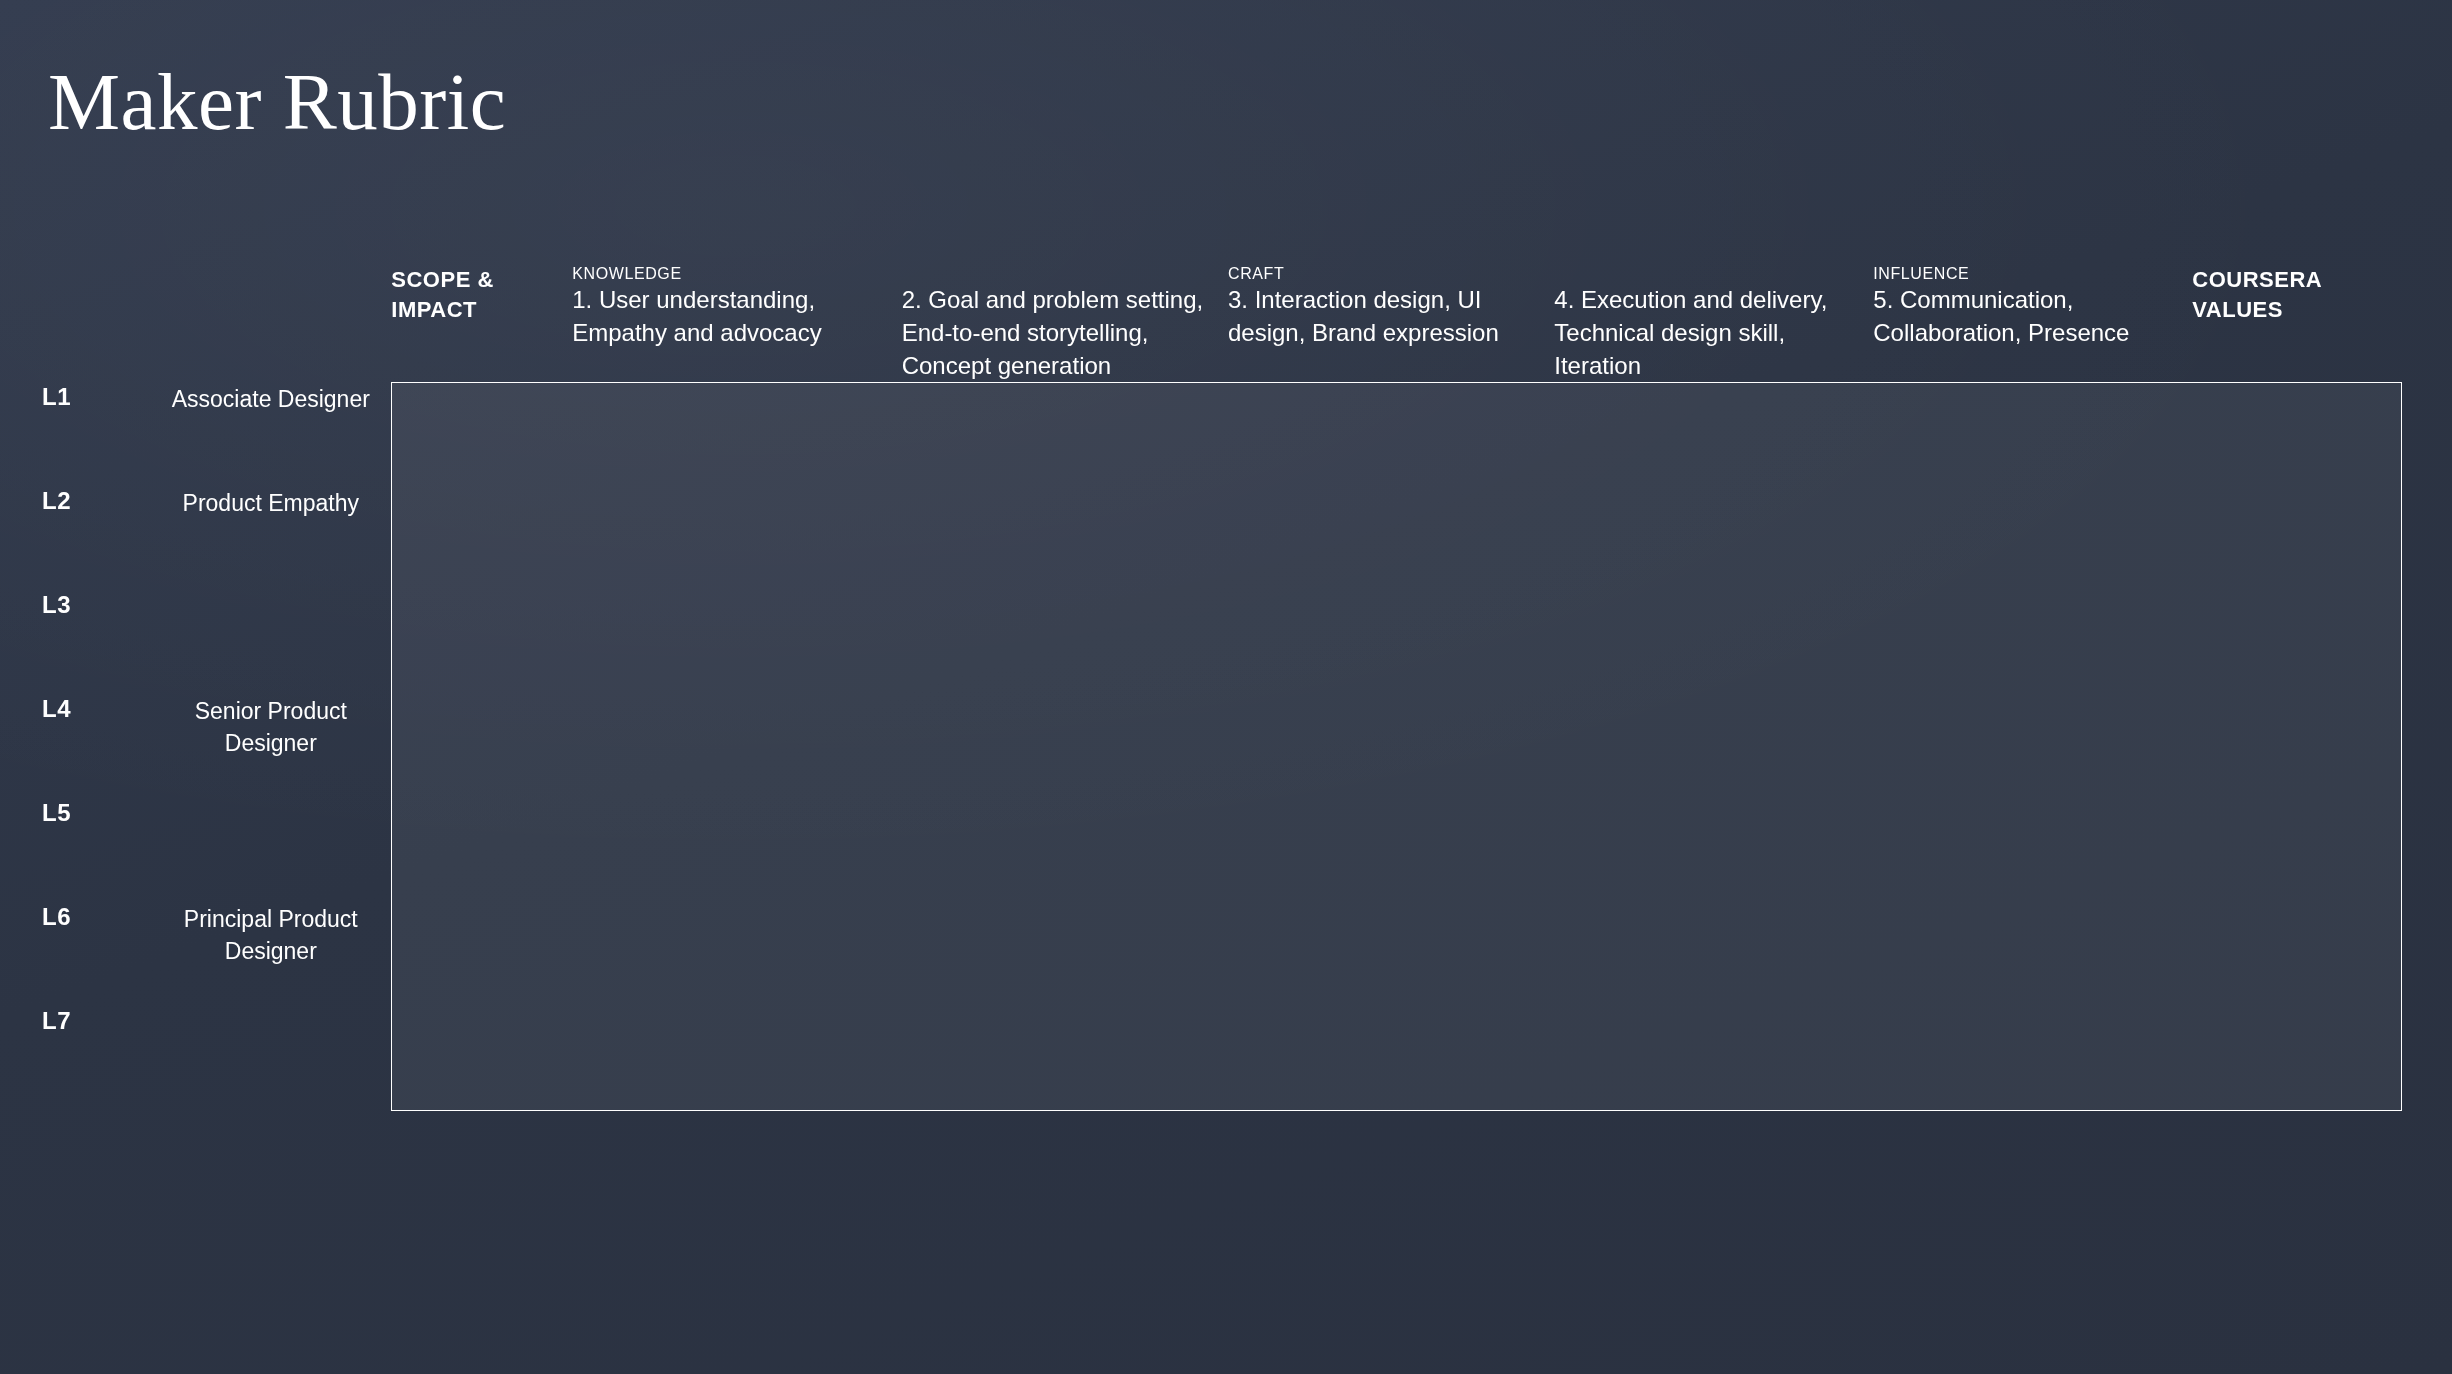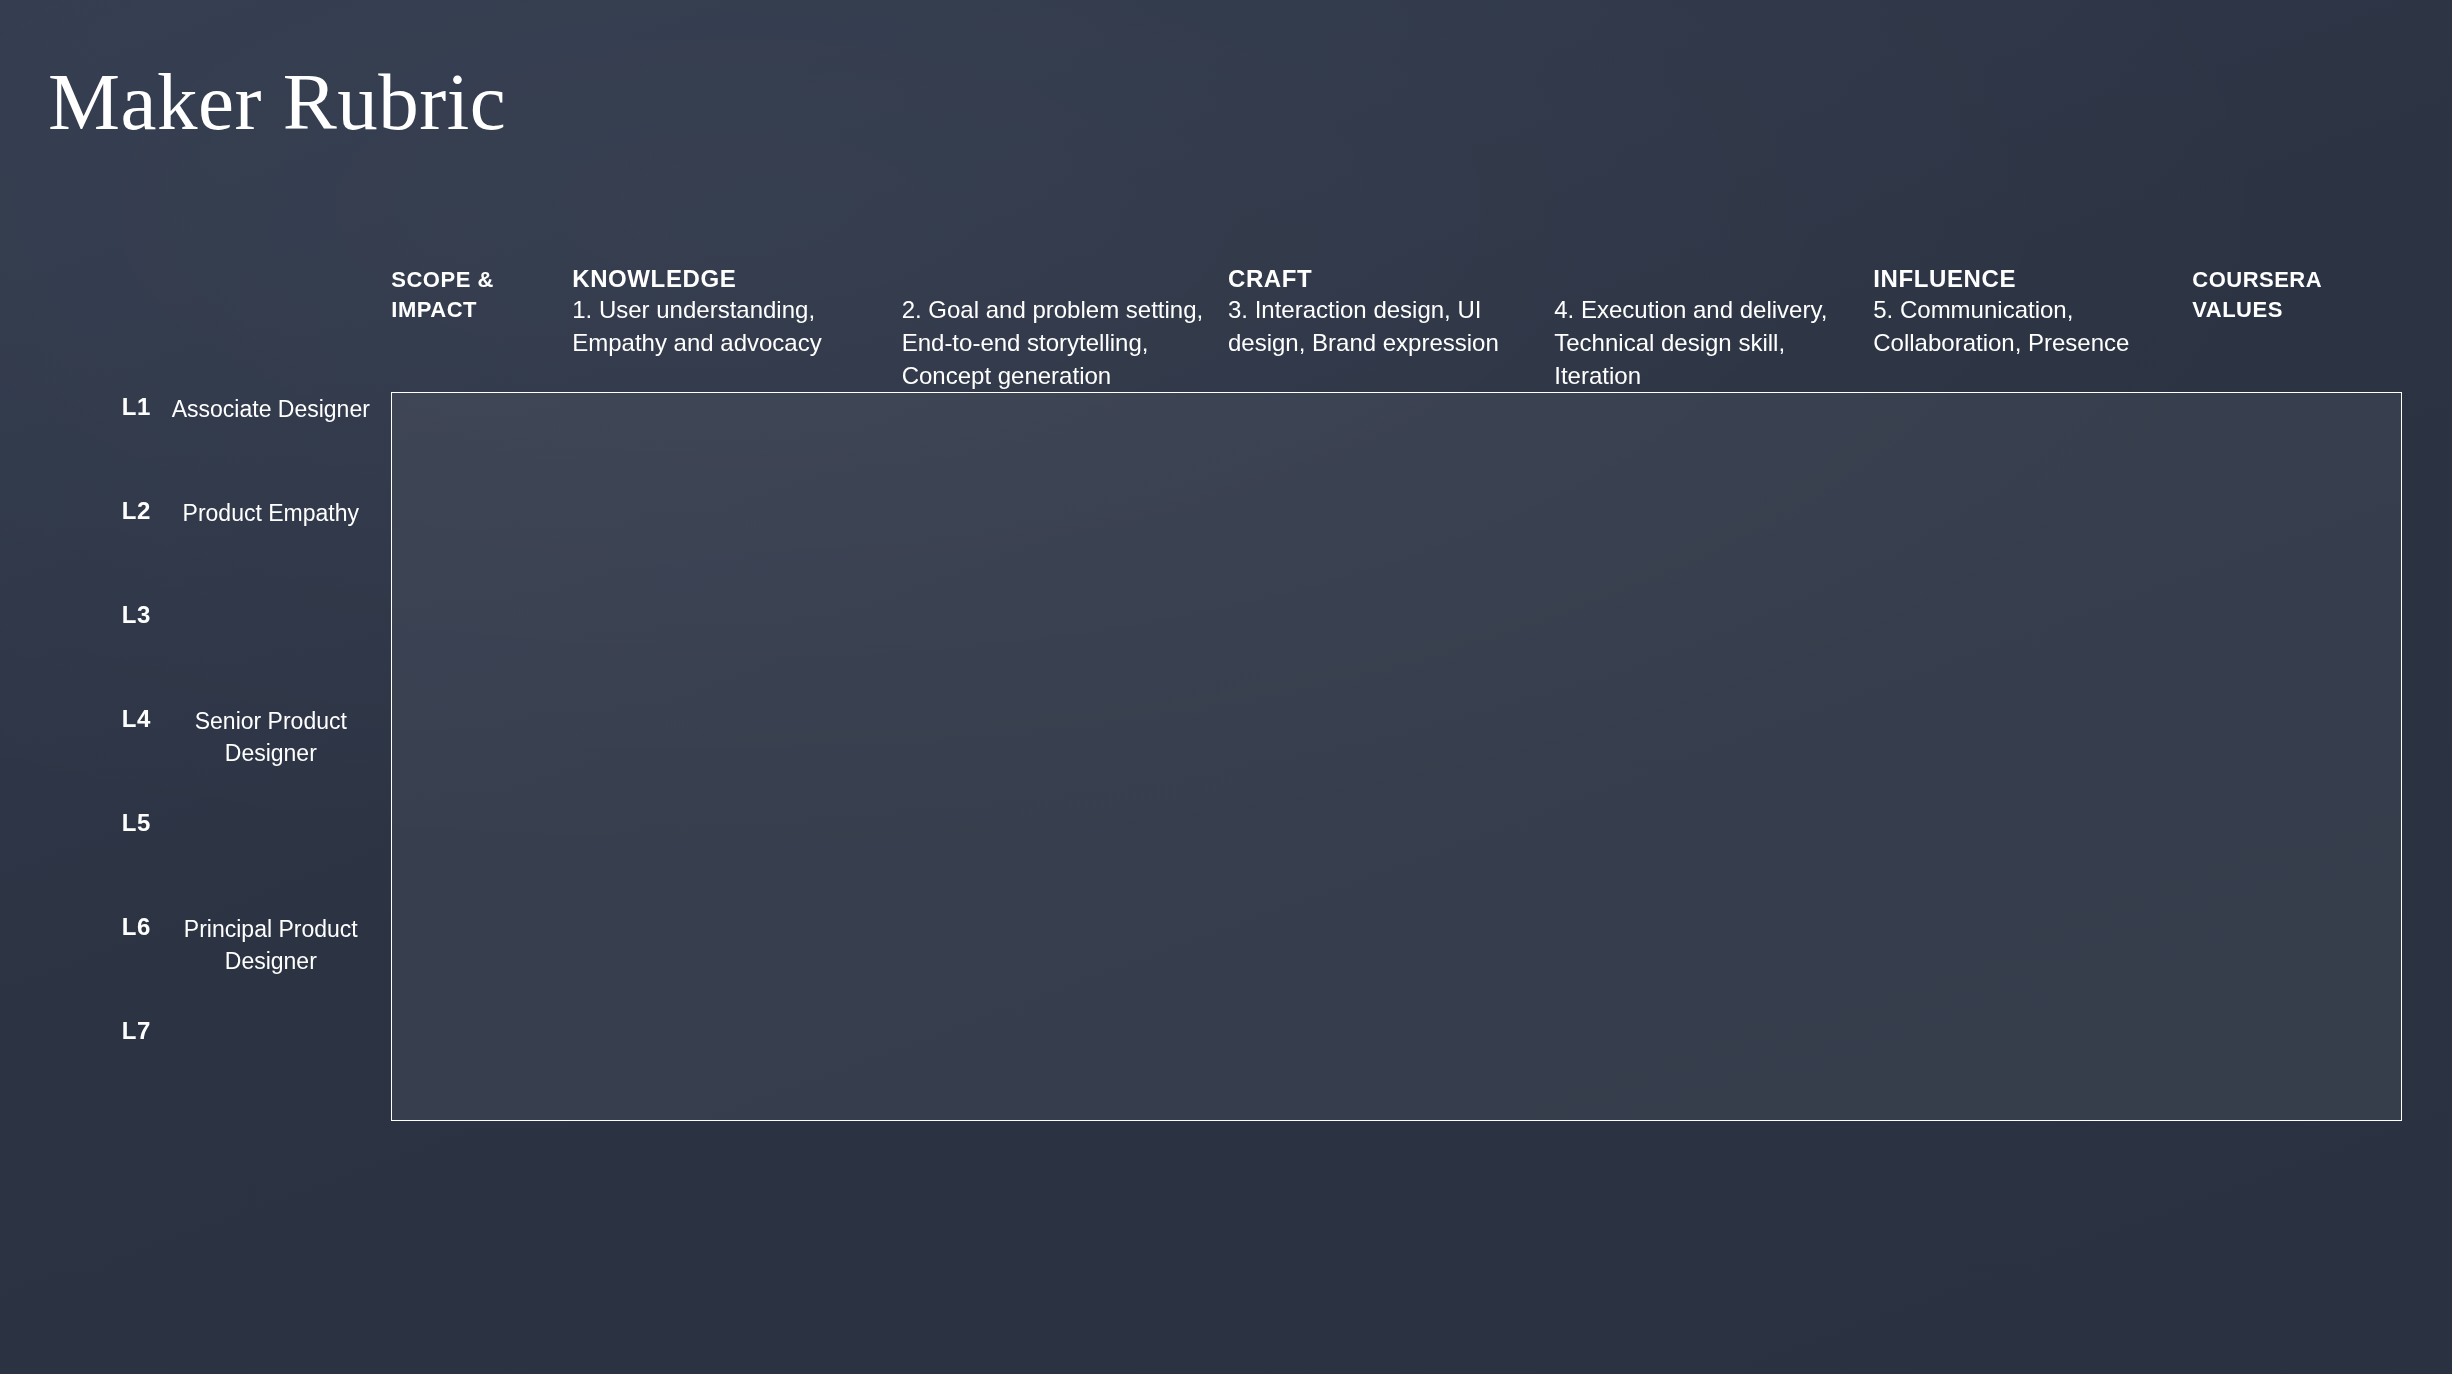--- a/index.html
+++ b/index.html
@@ -42,22 +42,22 @@
     width: 2360px;
     border-collapse: collapse;
     table-layout: fixed;
   }
   .rubric td, .rubric th {
     vertical-align: top;
     padding: 0;
     border: 0;
   }
   .hdr-group {
-    font-size: 24px;
-    font-weight: bold;
+    font-size: 16px;
+    font-weight: normal;
     letter-spacing: 0.6px;
     text-transform: uppercase;
     padding: 26px 20px 26px 22px;
     border: 1.6px solid #ffffff;
   }
   .hdr-sub {
     font-size: 24px;
     line-height: 1.38;
     padding: 24px 22px 26px 22px;
     border: 1.6px solid #ffffff;
@@ -86,21 +86,21 @@
   .corner {
     border: 1.6px solid #ffffff;
   }
 
   
   .level {
     width: 104px;
     font-size: 24px;
     font-weight: bold;
     letter-spacing: 0.5px;
-    text-align: right;
+    text-align: left;
     vertical-align: middle;
     border: 1.6px solid #ffffff;
     height: 104px;
   }
   .role {
     font-size: 23px;
     line-height: 1.42;
     padding: 18px 20px 0 22px;
     border: 1.6px solid #ffffff;
     vertical-align: top;

